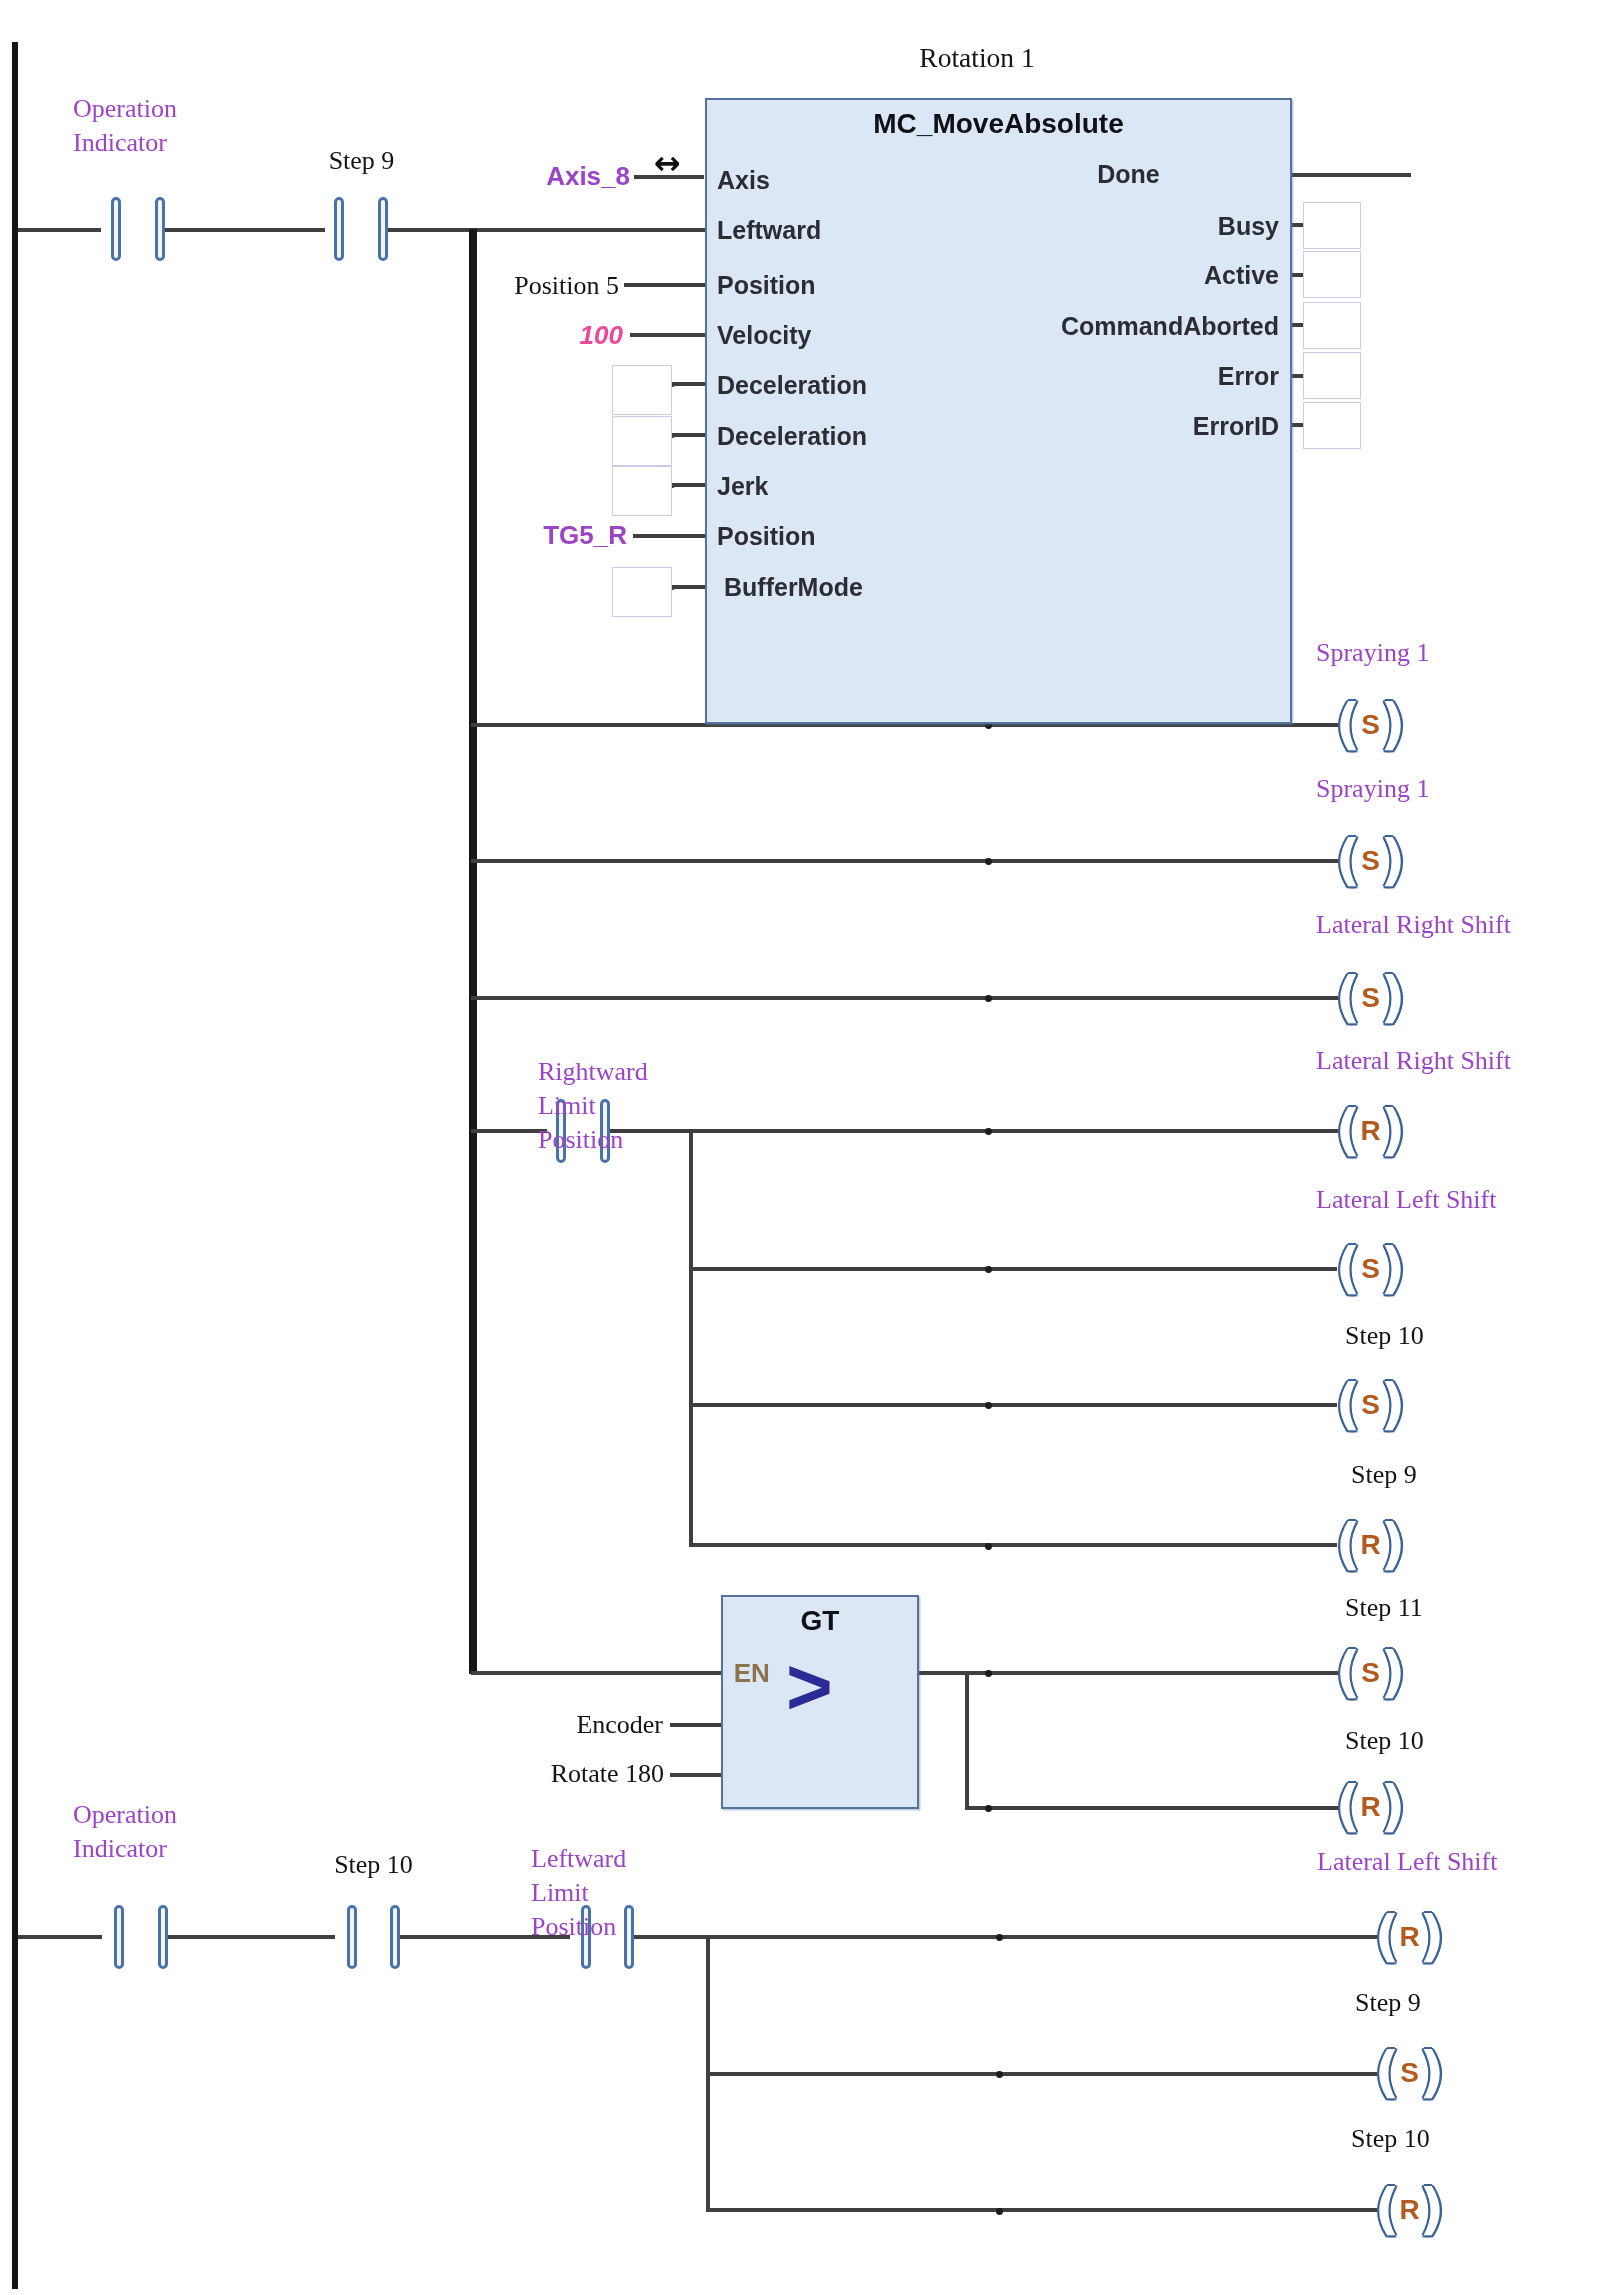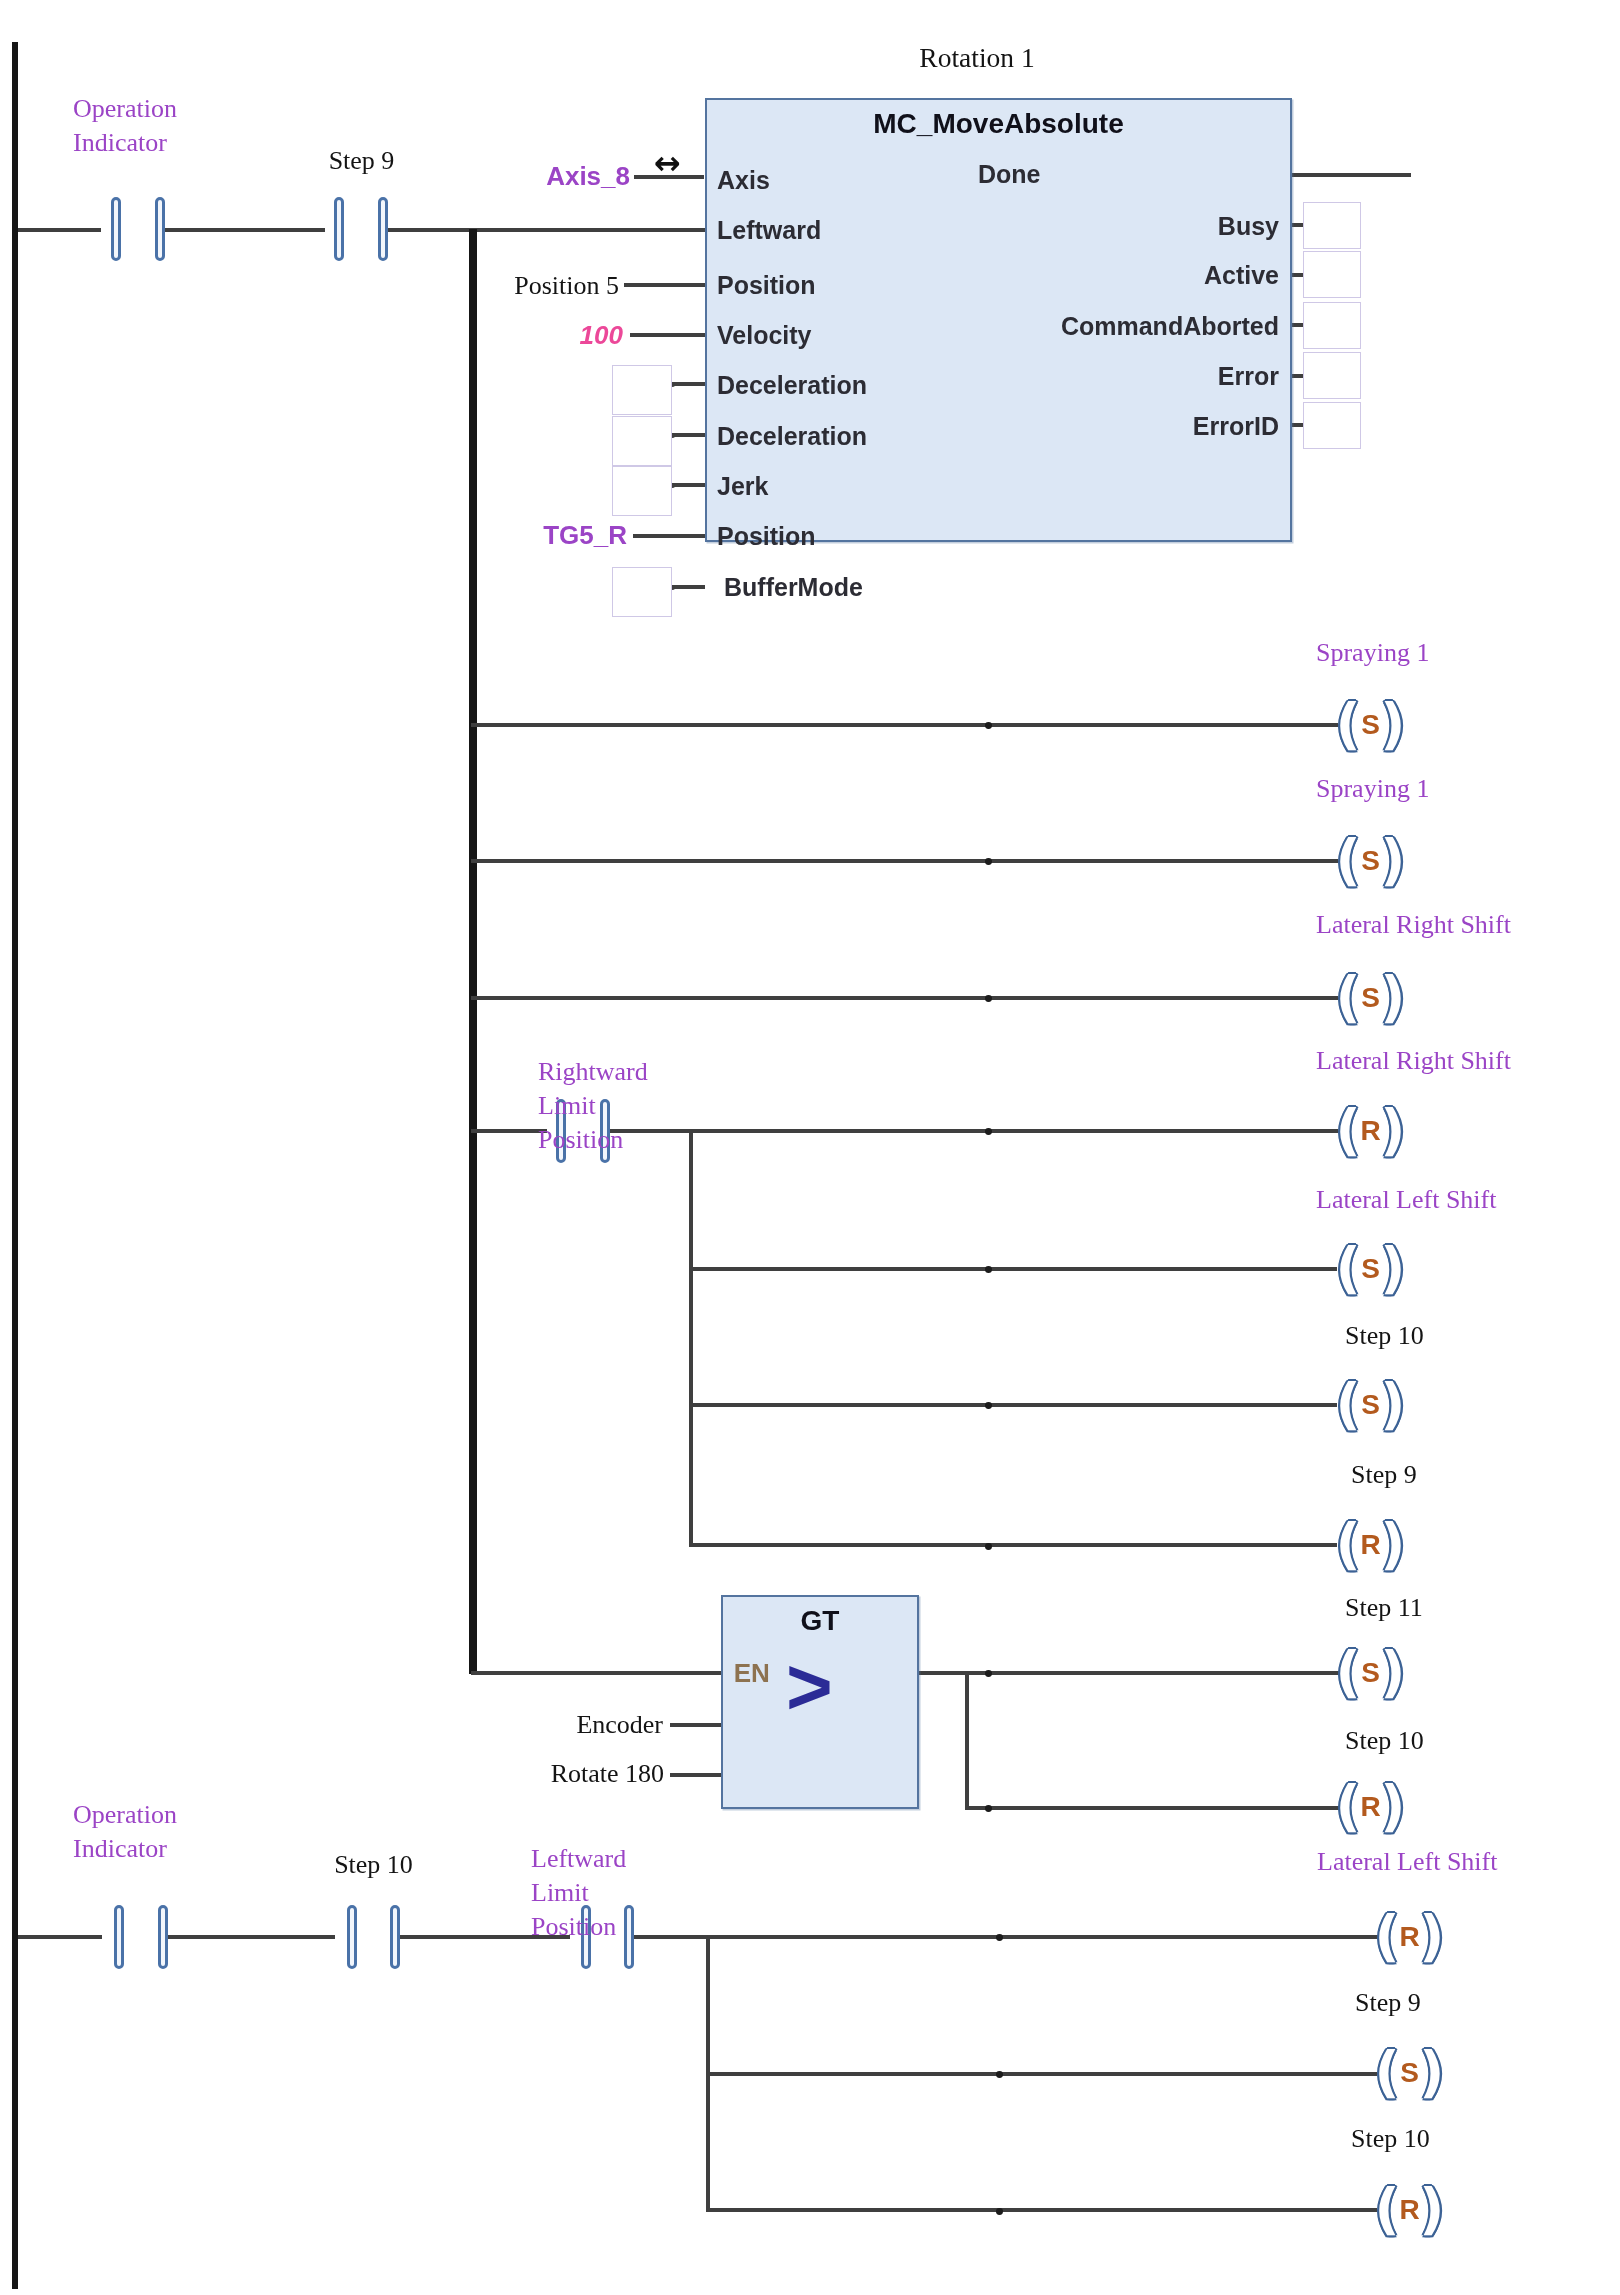--- a/index.html
+++ b/index.html
@@ -12,21 +12,21 @@
   .bar{position:absolute;width:10px;height:64px;background:#f2f6fc;border:3.1px solid #4a72a8;
        border-radius:5.4px;box-sizing:border-box;}
   .lbl{position:absolute;font-size:26px;line-height:34px;color:#141414;white-space:pre-line;}
   .lbl.purple{color:#9b44c6;}
   .lbl.sans{font-family:"Liberation Sans",sans-serif;font-weight:bold;}
   .lbl.navy{color:#ec4899;font-style:italic;}
   .lbl.center{text-align:center;}
   .lbl.right{text-align:right;}
   .fb{position:absolute;background:#dce7f5;border:2.3px solid #54749f;box-sizing:border-box;
       box-shadow:1.5px 1.5px 0 rgba(84,116,159,.35);}
-  #mc-block{left:705px;top:98px;width:587px;height:444px;}
+  #mc-block{left:705px;top:98px;width:587px;height:626px;}
   #gt-block{left:721px;top:1595px;width:198px;height:214px;}
   .fb-title{position:absolute;top:7.6px;left:0;right:0;text-align:center;
             font-family:"Liberation Sans",sans-serif;font-weight:bold;font-size:28px;color:#10101a;}
   .pin{position:absolute;font-family:"Liberation Sans",sans-serif;font-weight:600;
        font-size:25px;color:#2c2c34;line-height:34px;}
   .slot{position:absolute;background:#ffffff;border:1.5px solid #cfc8e6;box-sizing:border-box;}
   .gt-en{position:absolute;left:10.7px;top:61px;font-family:"Liberation Sans",sans-serif;
          font-weight:bold;font-size:26px;color:#8d7250;}
   .gt-op{position:absolute;left:63px;top:50px;font-family:"Liberation Sans",sans-serif;
          font-weight:bold;font-size:80px;line-height:80px;color:#2b2b96;}
@@ -226,21 +226,21 @@
     </div>
 <div class="pin" style="left: 717px; top: 163px;">Axis</div>
     <div class="pin" style="left: 717px; top: 213px;">Leftward</div>
     <div class="pin" style="left: 717px; top: 268px;">Position</div>
     <div class="pin" style="left: 717px; top: 318px;">Velocity</div>
     <div class="pin" style="left: 717px; top: 368px;">Deceleration</div>
     <div class="pin" style="left: 717px; top: 419px;">Deceleration</div>
     <div class="pin" style="left: 717px; top: 469px;">Jerk</div>
     <div class="pin" style="left: 717px; top: 519px;">Position</div>
     <div class="pin" style="left: 717px; top: 570px; margin-left: 7px;">BufferMode</div>
-    <div class="pin" style="left: 978px; width: 301px; top: 157px; text-align: left;">Done</div>
+    <div class="pin" style="left: 978px; width: 301px; top: 157px; text-align: center;">Done</div>
     <div class="pin" style="left: 978px; width: 301px; top: 209px; text-align: right;">Busy</div>
     <div class="pin" style="left: 978px; width: 301px; top: 258px; text-align: right;">Active</div>
     <div class="pin" style="left: 978px; width: 301px; top: 309px; text-align: right;">CommandAborted</div>
     <div class="pin" style="left: 978px; width: 301px; top: 359px; text-align: right;">Error</div>
     <div class="pin" style="left: 978px; width: 301px; top: 409px; text-align: right;">ErrorID</div>
     <div class="lbl sans purple right" style="left: 508px; top: 159px; width: 122px;">Axis_8</div>
     <div class="lbl right" style="left: 472px; top: 269px; width: 147px;">Position 5</div>
     <div class="lbl sans navy right" style="left: 560px; top: 318px; width: 63px;">100</div>
     <div class="lbl sans purple right" style="left: 506px; top: 518px; width: 121px;">TG5_R</div>
     <div class="lbl right" style="left: 489px; top: 1708px; width: 174px;">Encoder</div>

